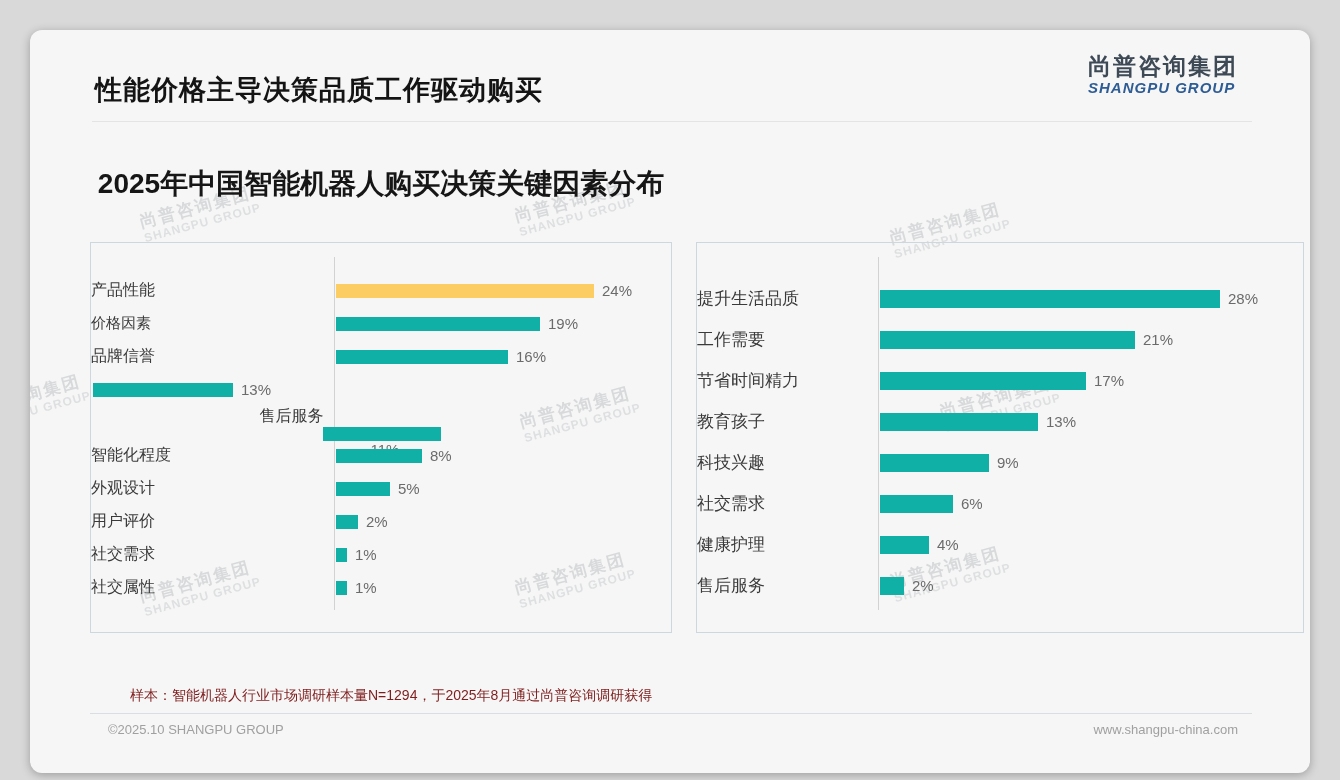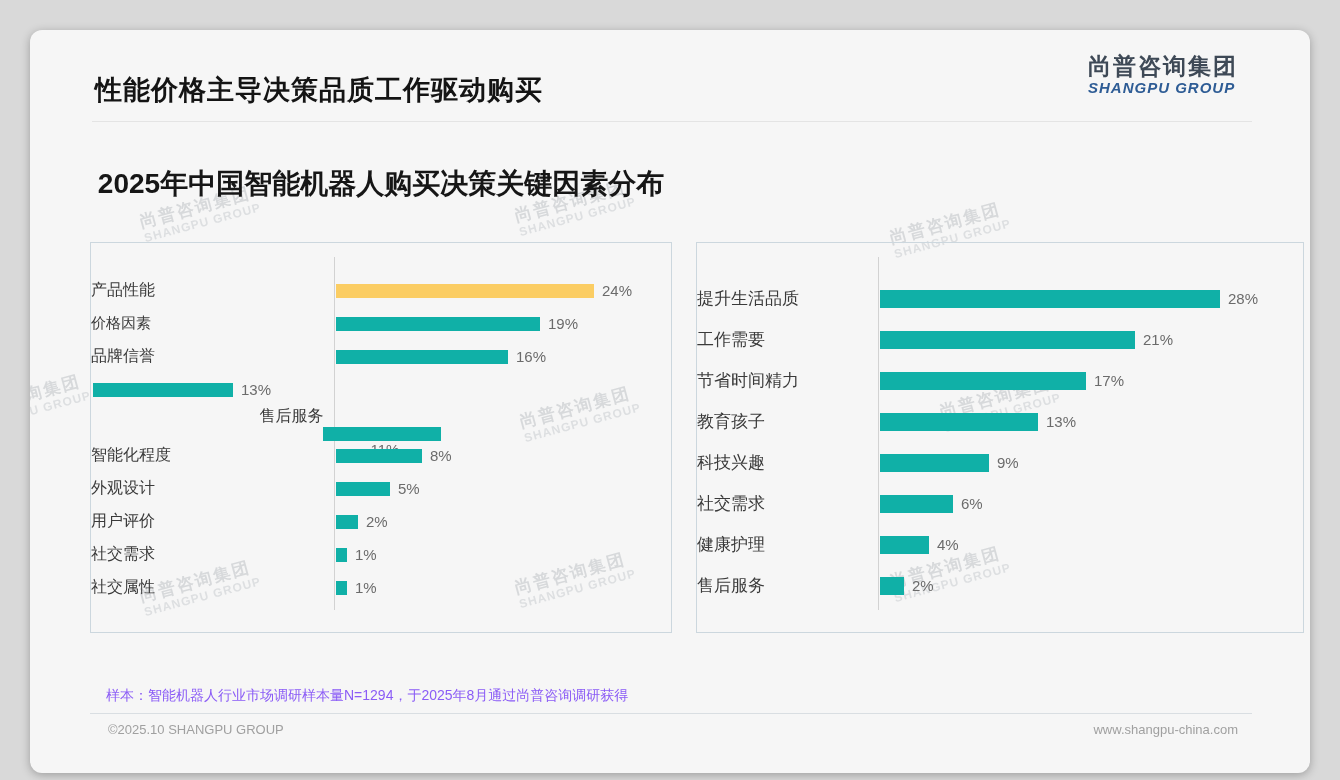--- a/index.html
+++ b/index.html
@@ -50,21 +50,21 @@
   .rows{position:absolute;left:0;right:0;}
   .row{display:flex;align-items:center;}
   .cat-label{
     text-align:left;color:#3a3a3a;white-space:nowrap;
     box-sizing:border-box;padding-right:12px;flex:none;
   }
   .bar{flex:none;}
   .pct{flex:none;margin-left:8px;color:#6b6b6b;}
   
   .footnote{
-    position:absolute;left:76px;top:657px;font-size:14px;color:#8b5cf6;z-index:3;
+    position:absolute;left:100px;top:657px;font-size:14px;color:#7f1d1d;z-index:3;
   }
   .footer-divider{
     position:absolute;left:60px;right:58px;top:683px;height:1px;background:#d9dee2;
   }
   .footer-left{
     position:absolute;left:78px;top:692px;font-size:13px;color:#a0a0a0;
   }
   .footer-right{
     position:absolute;right:72px;top:692px;font-size:13px;color:#a0a0a0;
   }

